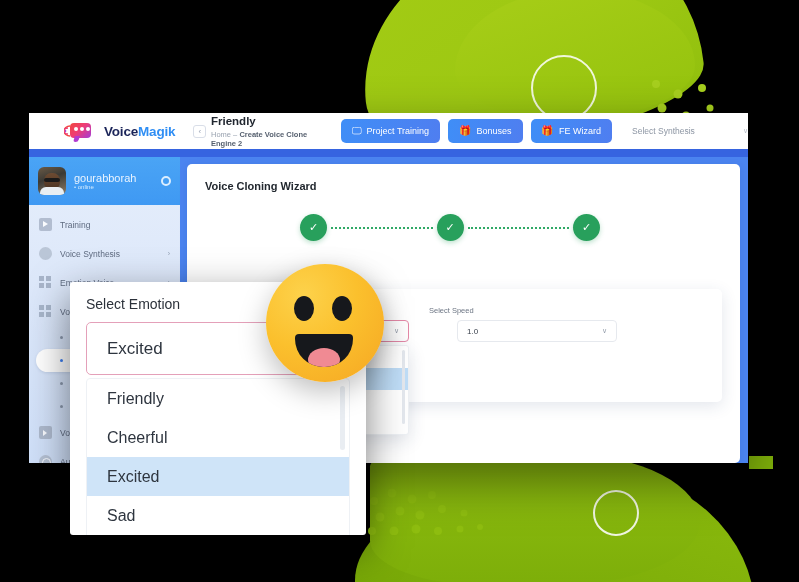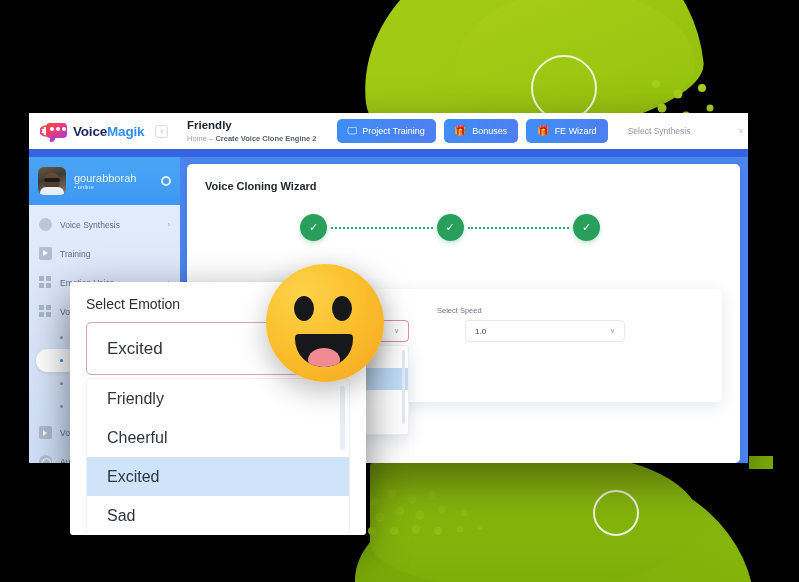--- a/index.html
+++ b/index.html
@@ -49,21 +49,21 @@
     background:#7fb00a;
   }
 
   
   .window {
     position:absolute; left:29px; top:113px; width:719px; height:350px;
     background:#ffffff; overflow:hidden;
     box-shadow: 0 18px 45px rgba(0,0,0,.45);
   }
   .topbar { position:relative; height:36px; background:#ffffff; display:flex; align-items:center; }
-  .logo-wrap { width:151px; display:flex; align-items:center; padding-left:11px; gap:6px; }
+  .logo-wrap { width:151px; display:flex; align-items:center; padding-left:11px; gap:13px;margin-left:24px; }
   .logo-mark {
     width:27px; height:19px; position:relative; flex:0 0 auto;
   }
   .logo-bubble {
     position:absolute; left:6px; top:1px; width:21px; height:15px;
     background:linear-gradient(135deg,#f0473f,#ef3d74 45%,#a43bd6 100%);
     border-radius:4px;
   }
   .logo-bubble:after{
     content:""; position:absolute; left:4px; bottom:-4px; width:5px;height:6px;
@@ -164,21 +164,21 @@
     width:27px;height:27px;border-radius:50%;background:#28a05c;color:#fff;
     display:flex;align-items:center;justify-content:center;font-size:11px;flex:0 0 auto;
     box-shadow:0 2px 5px rgba(40,160,92,.3);
   }
   .step-line{flex:1;height:0;border-top:2px dotted #2fa966;margin:0 4px;}
 
   .form-panel {
     position:absolute; left:14px; right:18px; top:125px; height:113px;
     background:#ffffff; border-radius:5px; box-shadow:0 4px 16px rgba(40,60,110,.13);
   }
-  .fields { display:flex; gap:28px; padding:17px 0 0 18px; }
+  .fields { display:flex; gap:20px; padding:17px 0 0 18px; }
   .field { width:190px; }
   .field.speed{ width:188px; }
   .field-lbl { font-size:7.5px; color:#6d7684; margin-bottom:5px; }
   .select-box {
     height:22px; border:1px solid #e6e9ee; border-radius:4px;
     display:flex; align-items:center; justify-content:space-between; padding:0 9px;
     font-size:8px; color:#3a414c; background:#fff;margin-left:28px;
   }
   .select-box.focused { border-color:#e58aa8; }
   .caret { color:#97a0ad; font-size:7px; }
@@ -352,28 +352,28 @@
             <div class="prof-status">
               <span class="dot">•</span>
               <span>online</span>
             </div>
           </div>
           <div class="gear"></div>
         </div>
 
         <div class="nav">
           <div class="nav-item">
+            <span class="nav-ico play"></span>
+            <span class="nav-lbl">Training</span>
+            <span class="nav-arrow"></span>
+          </div>
+          <div class="nav-item">
             <span class="nav-ico flower"></span>
             <span class="nav-lbl">Voice Synthesis</span>
             <span class="nav-arrow">›</span>
-          </div>
-          <div class="nav-item">
-            <span class="nav-ico play"></span>
-            <span class="nav-lbl">Training</span>
-            <span class="nav-arrow"></span>
           </div>
           <div class="nav-item">
             <span class="nav-ico grid">
                 <i></i>
                 <i></i>
                 <i></i>
                 <i></i>
               </span>
             <span class="nav-lbl">Emotion Voice</span>
             <span class="nav-arrow">›</span>

